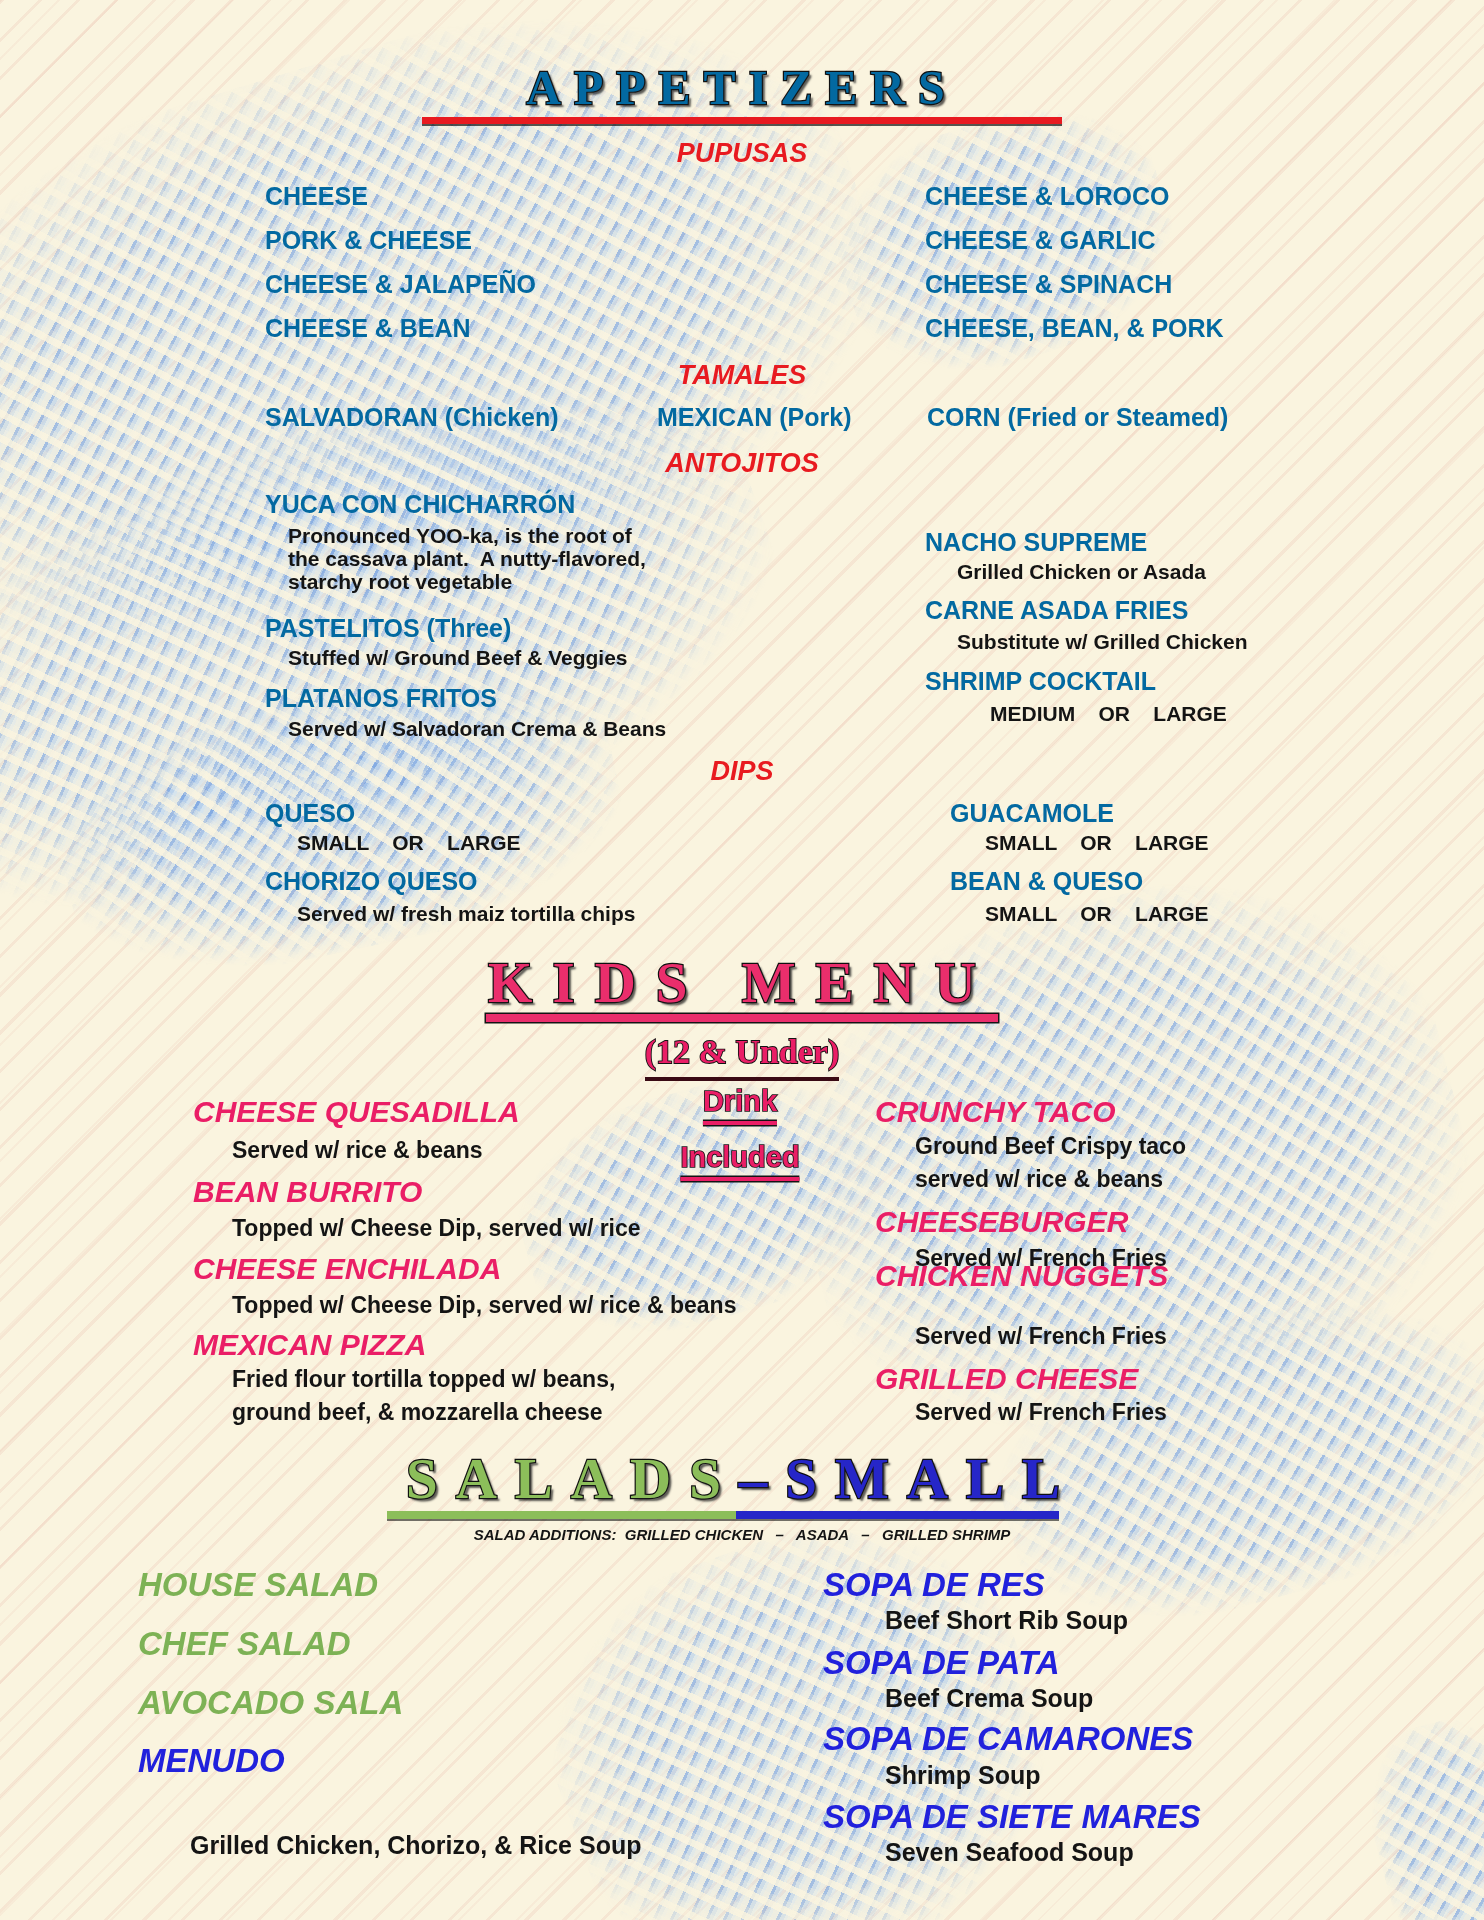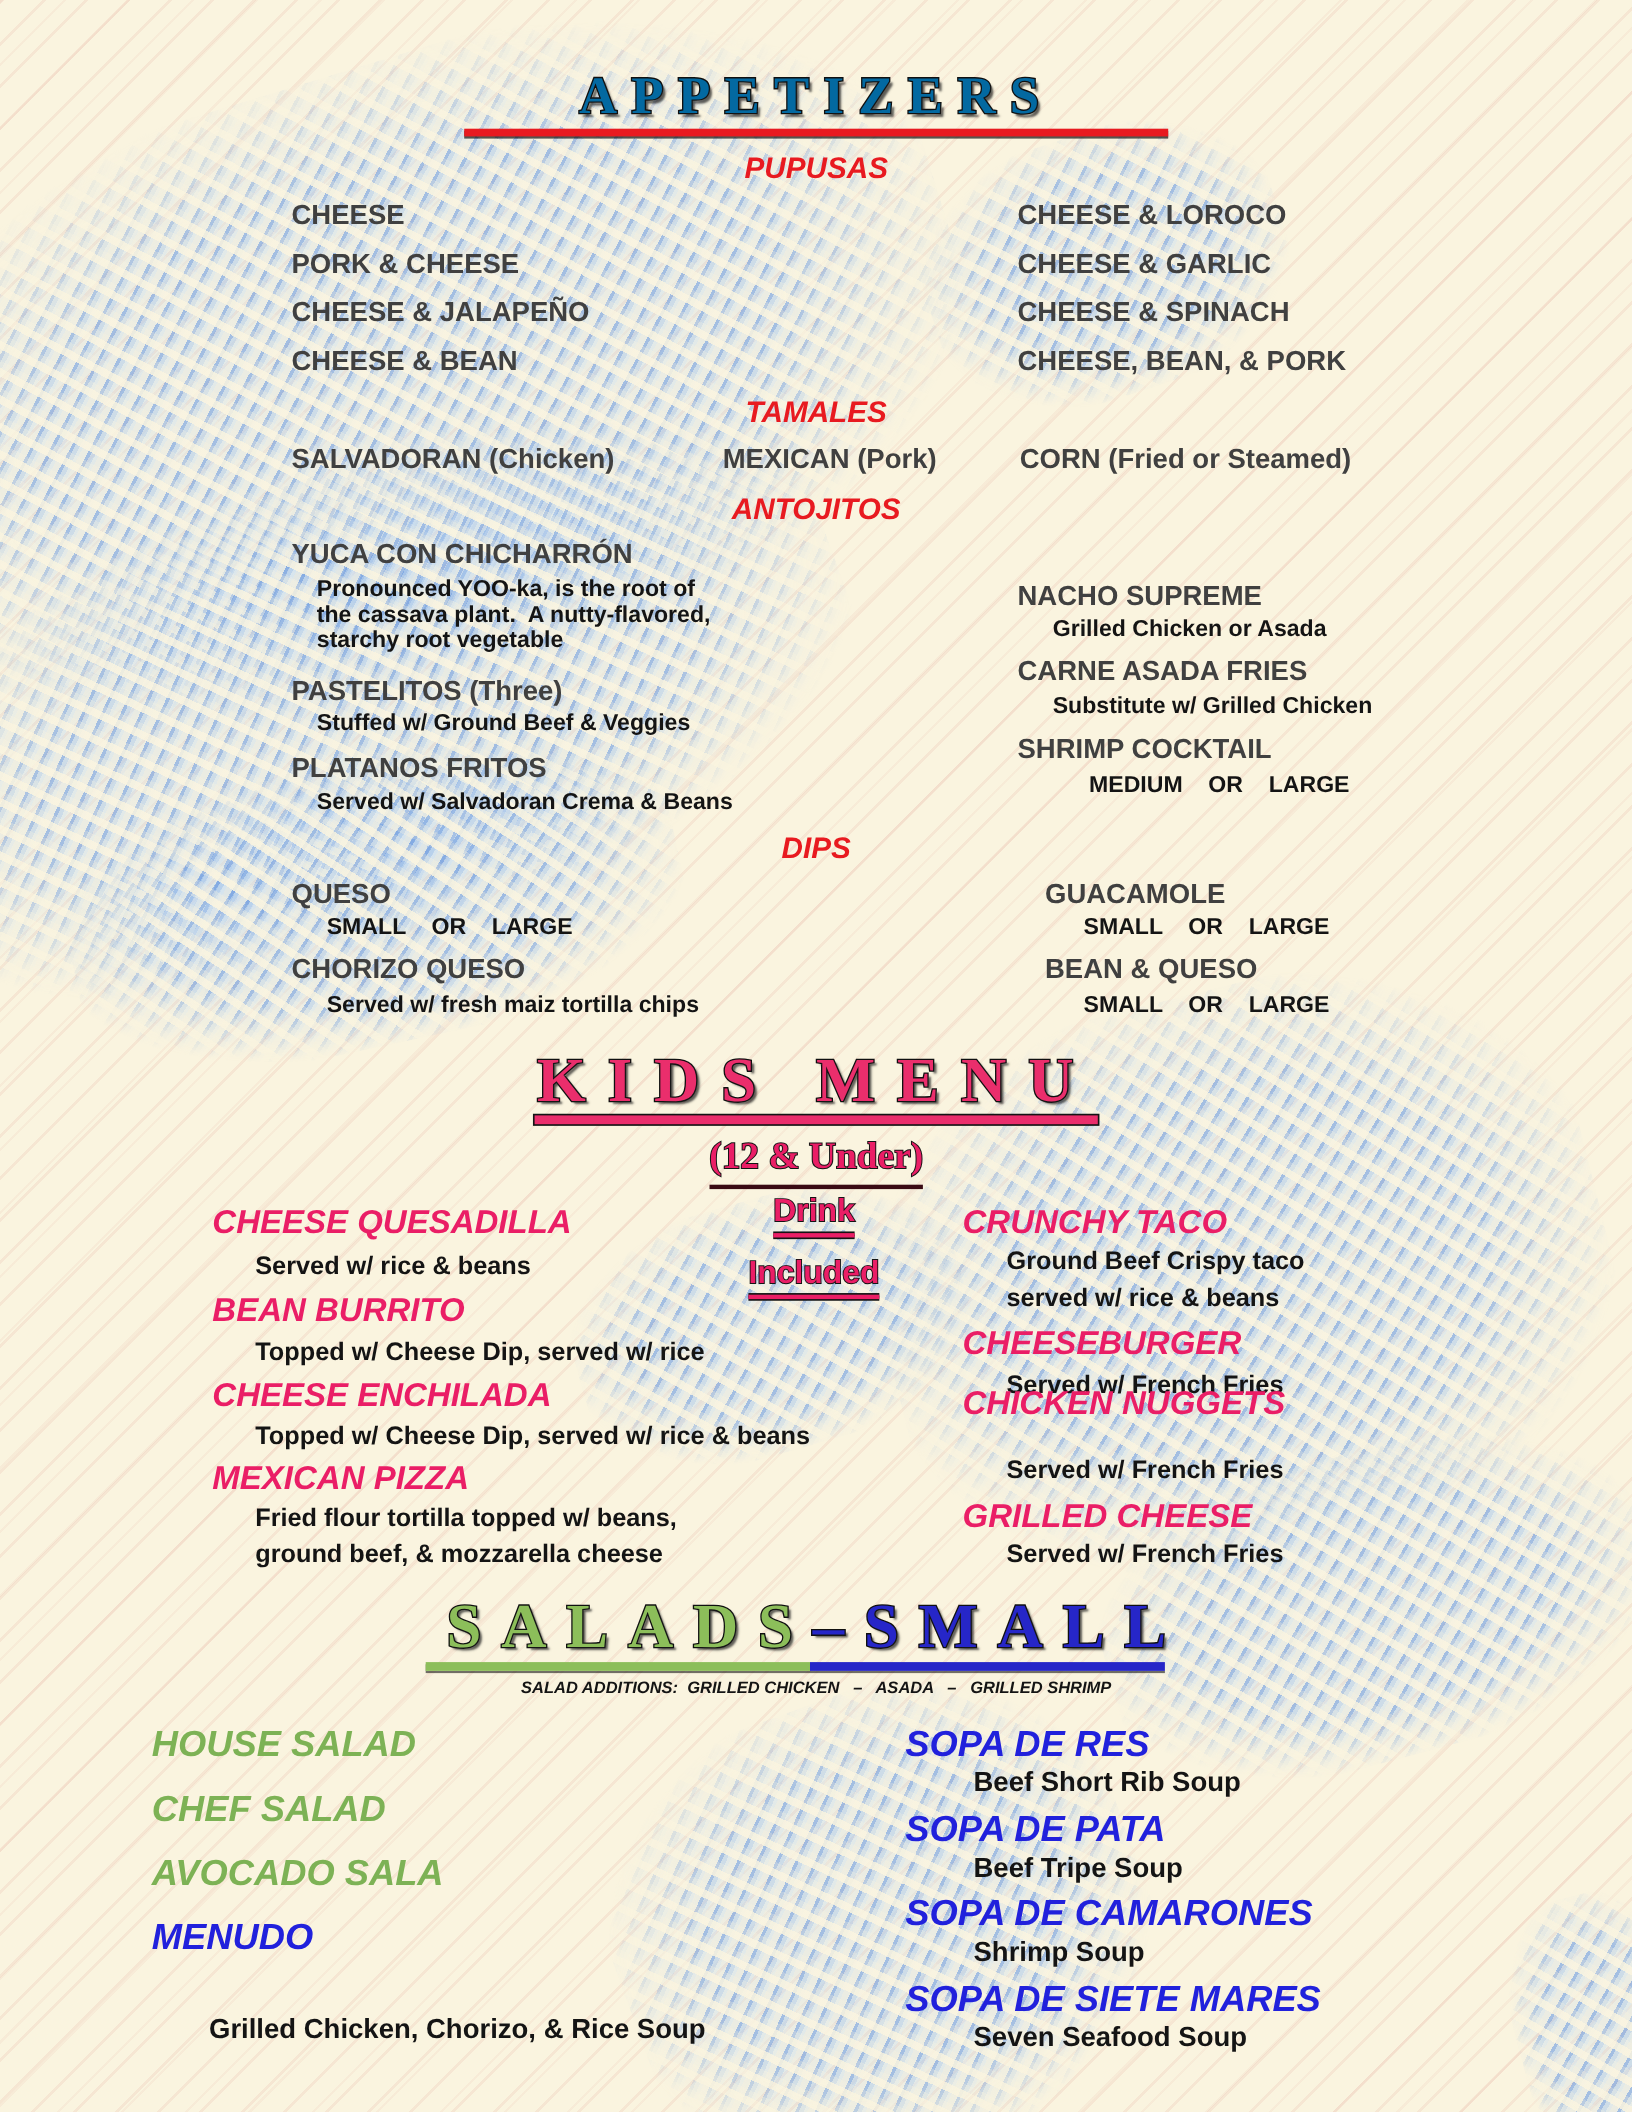--- a/index.html
+++ b/index.html
@@ -17,21 +17,21 @@
     background-image:
       repeating-linear-gradient(45deg, rgba(250,244,223,0) 0 9px, rgba(250,244,223,0.85) 9px 16px, rgba(250,244,223,0.25) 16px 22px),
       repeating-linear-gradient(135deg, rgba(104,152,224,0.55) 0 3px, rgba(160,196,240,0.40) 3px 7px, rgba(205,226,247,0.30) 7px 10px, rgba(104,152,224,0) 10px 16px);
     -webkit-mask-image:radial-gradient(ellipse at 50% 50%, #000 48%, transparent 74%);
             mask-image:radial-gradient(ellipse at 50% 50%, #000 48%, transparent 74%);
   }
 
   
   .line{position:absolute;line-height:1.15;white-space:nowrap;}
   .center{left:0;right:0;text-align:center;}
-  .item{font-size:25px;font-weight:bold;color:#404040;}
+  .item{font-size:25px;font-weight:bold;color:#0369a1;}
   .desc{font-size:21px;font-weight:bold;color:#141414;}
   .pre{white-space:pre;}
   .red-head{font-size:27px;font-weight:bold;font-style:italic;color:#E81A20;}
   .serif-title{font-family:"Liberation Serif",serif;font-weight:bold;
     -webkit-text-stroke:2.4px #101010;paint-order:stroke fill;
     text-shadow:3px 3px 2px rgba(25,25,25,0.7);}
   .bar{position:absolute;}
   .kids-item{font-size:30px;font-weight:bold;font-style:italic;color:#EA1E66;}
   .kdesc{font-size:23px;font-weight:bold;color:#141414;}
   .note-word{font-size:29px;font-weight:bold;color:#EA1E66;
@@ -151,19 +151,19 @@
   <div class="line green-item" style="left:138px;top:1566px;">HOUSE SALAD</div>
   <div class="line green-item" style="left:138px;top:1625px;">CHEF SALAD</div>
   <div class="line green-item" style="left:138px;top:1684px;">AVOCADO SALA</div>
 
   <div class="line blue-item" style="left:138px;top:1742px;">MENUDO</div>
   <div class="line sdesc" style="left:190px;top:1831px;">Grilled Chicken, Chorizo, &amp; Rice Soup</div>
 
   <div class="line blue-item" style="left:823px;top:1566px;">SOPA DE RES</div>
   <div class="line sdesc" style="left:885px;top:1606px;">Beef Short Rib Soup</div>
   <div class="line blue-item" style="left:823px;top:1644px;">SOPA DE PATA</div>
-  <div class="line sdesc" style="left:885px;top:1684px;">Beef Tripe Soup</div>
+  <div class="line sdesc" style="left:885px;top:1684px;">Beef Crema Soup</div>
   <div class="line blue-item" style="left:823px;top:1720px;">SOPA DE CAMARONES</div>
   <div class="line sdesc" style="left:885px;top:1761px;">Shrimp Soup</div>
   <div class="line blue-item" style="left:823px;top:1798px;">SOPA DE SIETE MARES</div>
   <div class="line sdesc" style="left:885px;top:1838px;">Seven Seafood Soup</div>
 
 </div>
 
 </body></html>

